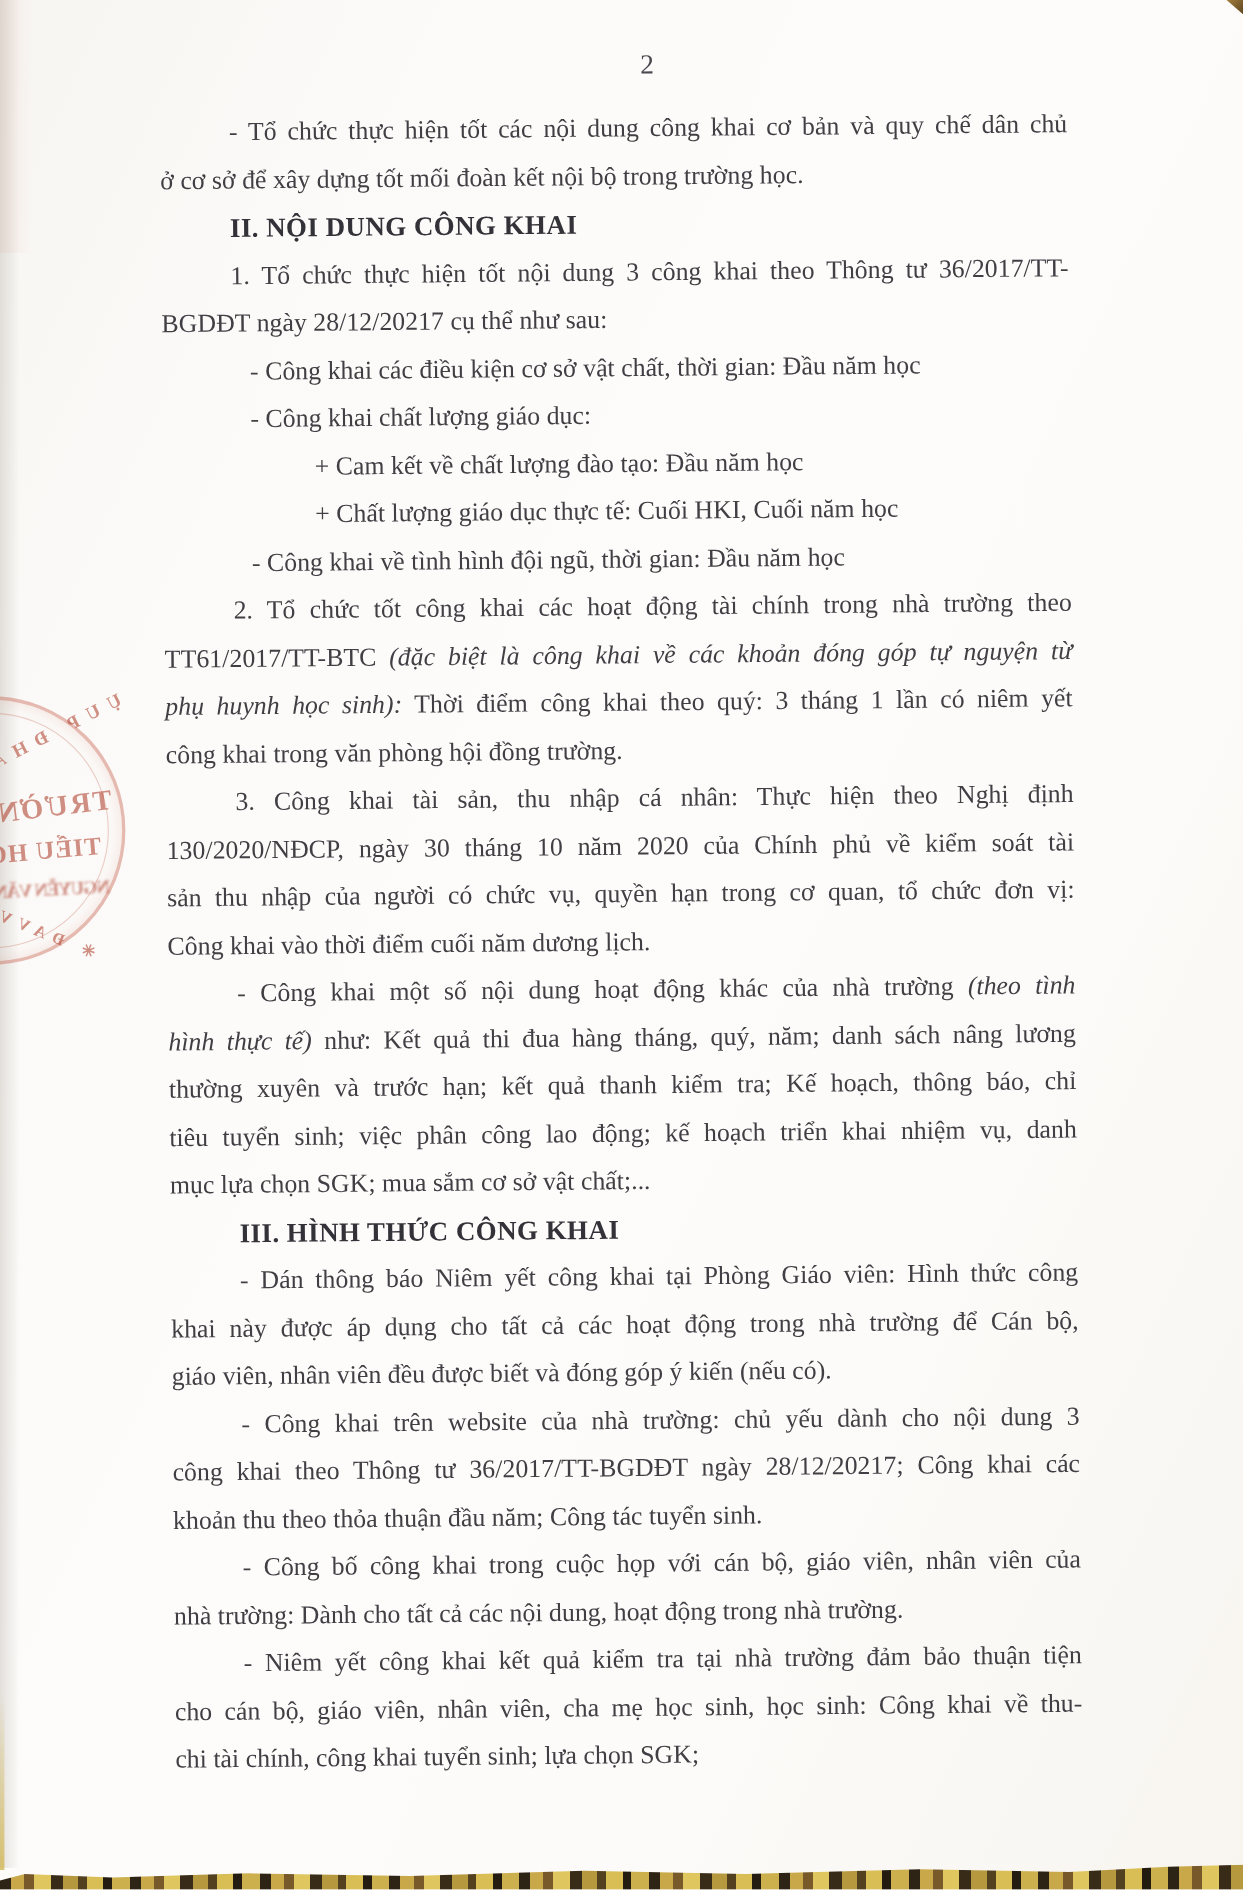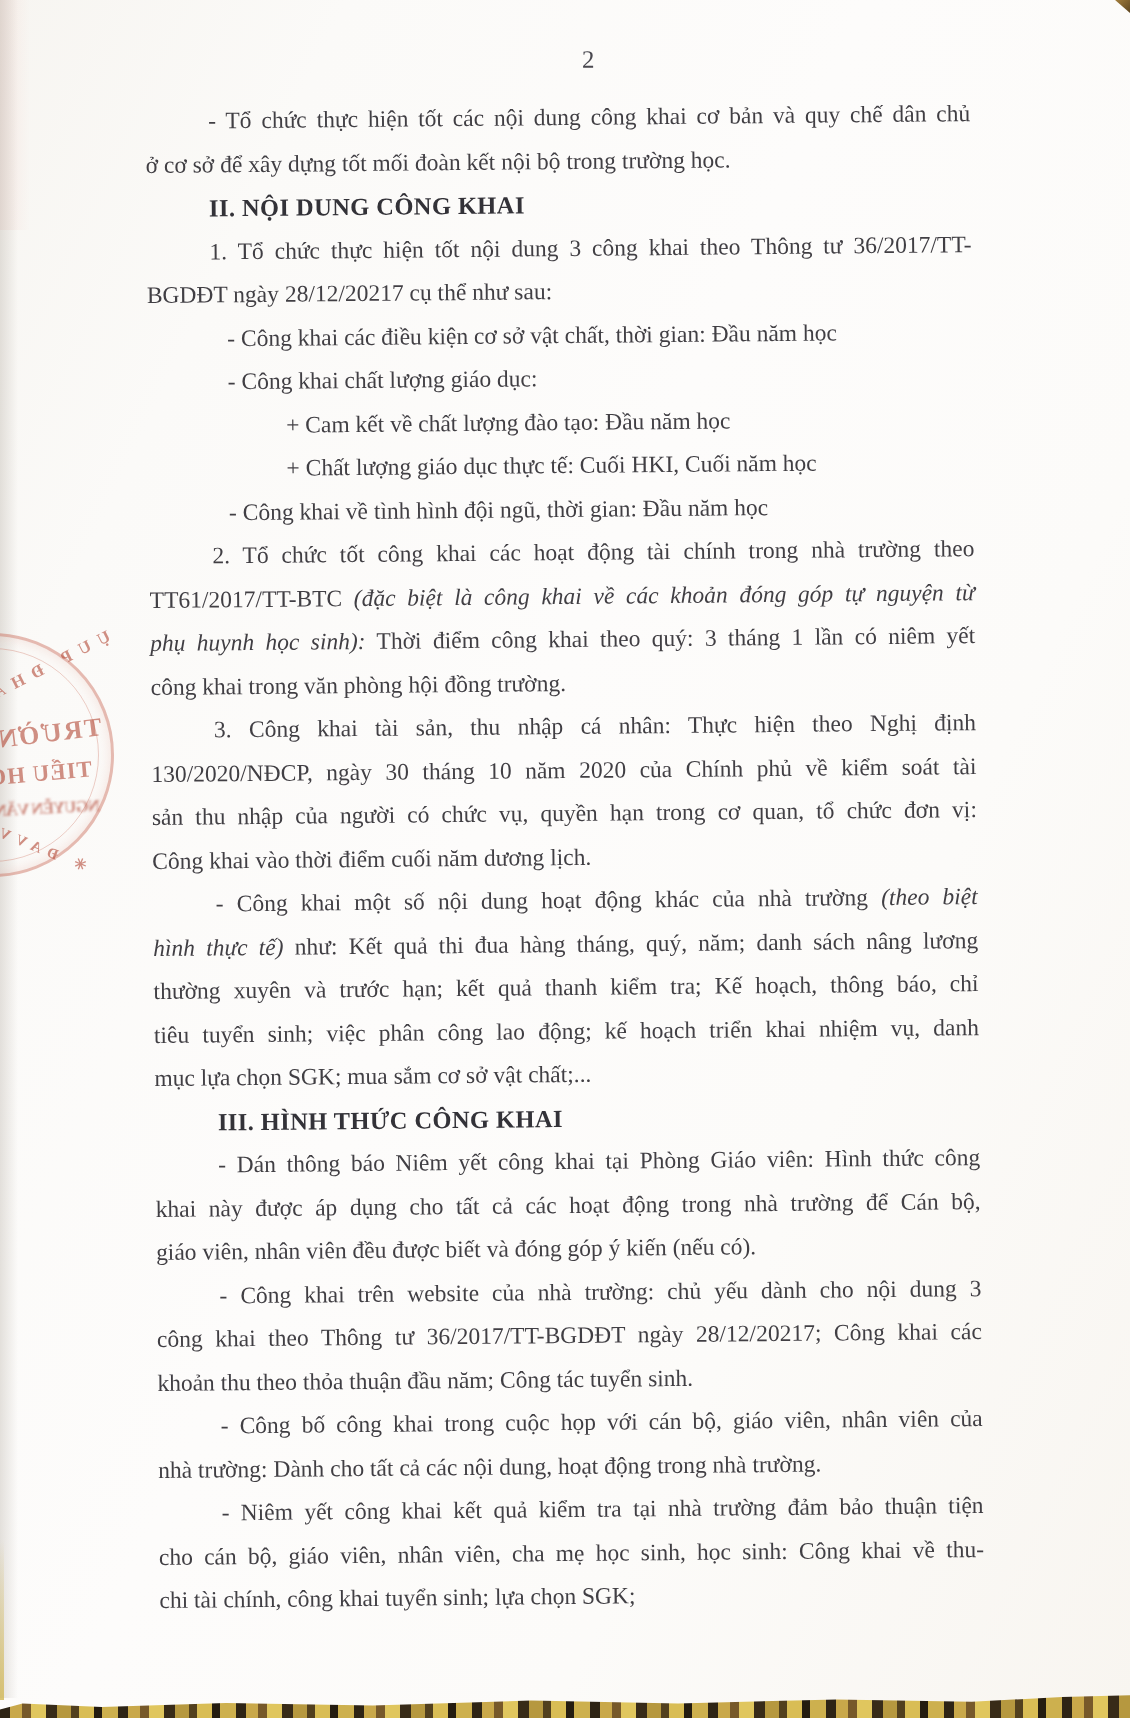--- a/index.html
+++ b/index.html
@@ -85,21 +85,21 @@
       <div class="tline" style="padding-left: 138px;"><span>+ Chất lượng giáo dục thực tế: Cuối HKI, Cuối năm học</span></div>
       <div class="tline" style="padding-left: 80px;"><span>- Công khai về tình hình đội ngũ, thời gian: Đầu năm học</span></div>
       <div class="tline justify" style="padding-left: 63px;"><span>2. Tổ chức tốt công khai các hoạt động tài chính trong nhà trường theo</span></div>
       <div class="tline justify"><span>TT61/2017/TT-BTC </span><em>(đặc biệt là công khai về các khoản đóng góp tự nguyện từ</em></div>
       <div class="tline justify"><em>phụ huynh học sinh):</em><span> Thời điểm công khai theo quý: 3 tháng 1 lần có niêm yết</span></div>
       <div class="tline"><span>công khai trong văn phòng hội đồng trường.</span></div>
       <div class="tline justify" style="padding-left: 63px;"><span>3. Công khai tài sản, thu nhập cá nhân: Thực hiện theo Nghị định</span></div>
       <div class="tline justify"><span>130/2020/NĐCP, ngày 30 tháng 10 năm 2020 của Chính phủ về kiểm soát tài</span></div>
       <div class="tline justify"><span>sản thu nhập của người có chức vụ, quyền hạn trong cơ quan, tổ chức đơn vị:</span></div>
       <div class="tline"><span>Công khai vào thời điểm cuối năm dương lịch.</span></div>
-      <div class="tline justify" style="padding-left: 63px;"><span>- Công khai một số nội dung hoạt động khác của nhà trường </span><em>(theo biệt</em></div>
+      <div class="tline justify" style="padding-left: 63px;"><span>- Công khai một số nội dung hoạt động khác của nhà trường </span><em>(theo tình</em></div>
       <div class="tline justify"><em>hình thực tế)</em><span> như: Kết quả thi đua hàng tháng, quý, năm; danh sách nâng lương</span></div>
       <div class="tline justify"><span>thường xuyên và trước hạn; kết quả thanh kiểm tra; Kế hoạch, thông báo, chỉ</span></div>
       <div class="tline justify"><span>tiêu tuyển sinh; việc phân công lao động; kế hoạch triển khai nhiệm vụ, danh</span></div>
       <div class="tline"><span>mục lựa chọn SGK; mua sắm cơ sở vật chất;...</span></div>
       <div class="tline heading" style="padding-left: 63px;"><span>III. HÌNH THỨC CÔNG KHAI</span></div>
       <div class="tline justify" style="padding-left: 63px;"><span>- Dán thông báo Niêm yết công khai tại Phòng Giáo viên: Hình thức công</span></div>
       <div class="tline justify"><span>khai này được áp dụng cho tất cả các hoạt động trong nhà trường để Cán bộ,</span></div>
       <div class="tline"><span>giáo viên, nhân viên đều được biết và đóng góp ý kiến (nếu có).</span></div>
       <div class="tline justify" style="padding-left: 63px;"><span>- Công khai trên website của nhà trường: chủ yếu dành cho nội dung 3</span></div>
       <div class="tline justify"><span>công khai theo Thông tư 36/2017/TT-BGDĐT ngày 28/12/20217; Công khai các</span></div>

